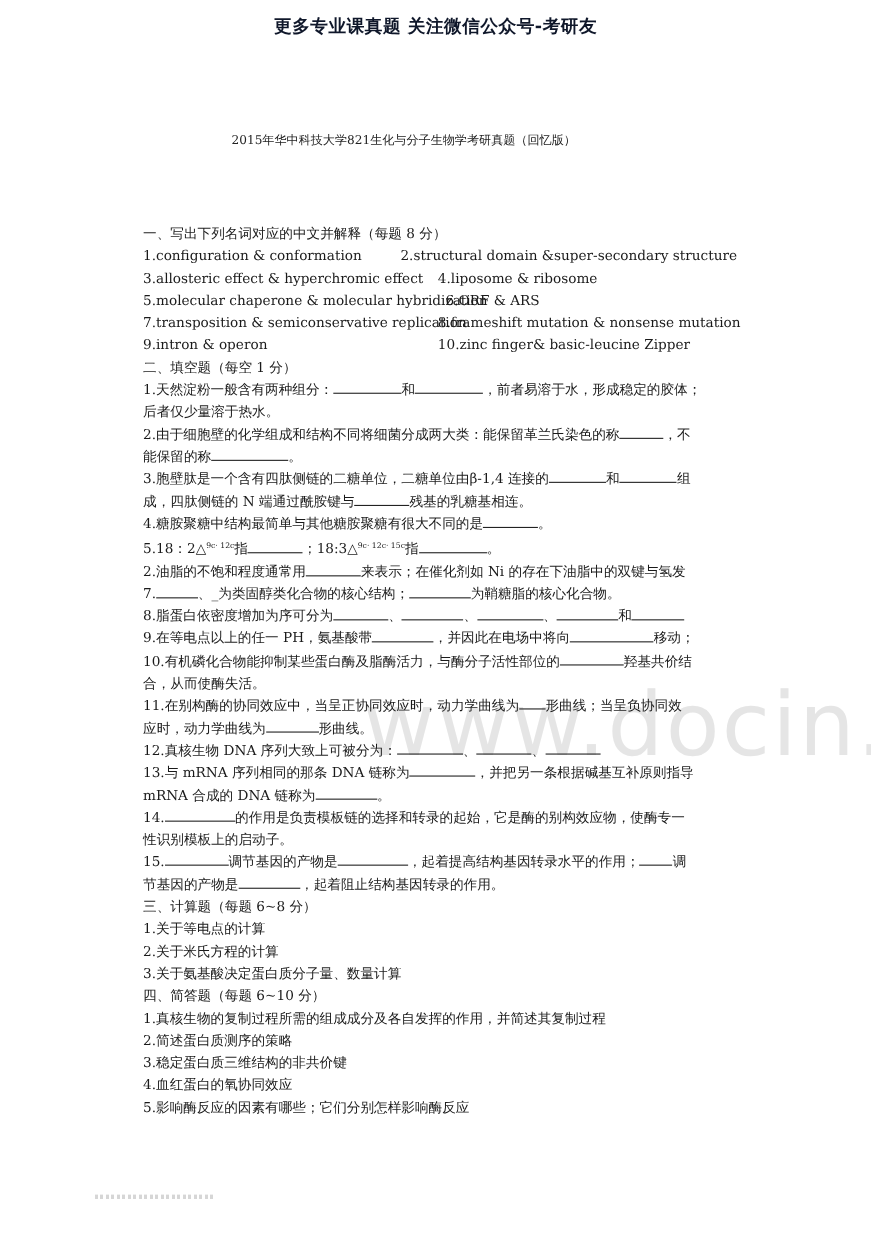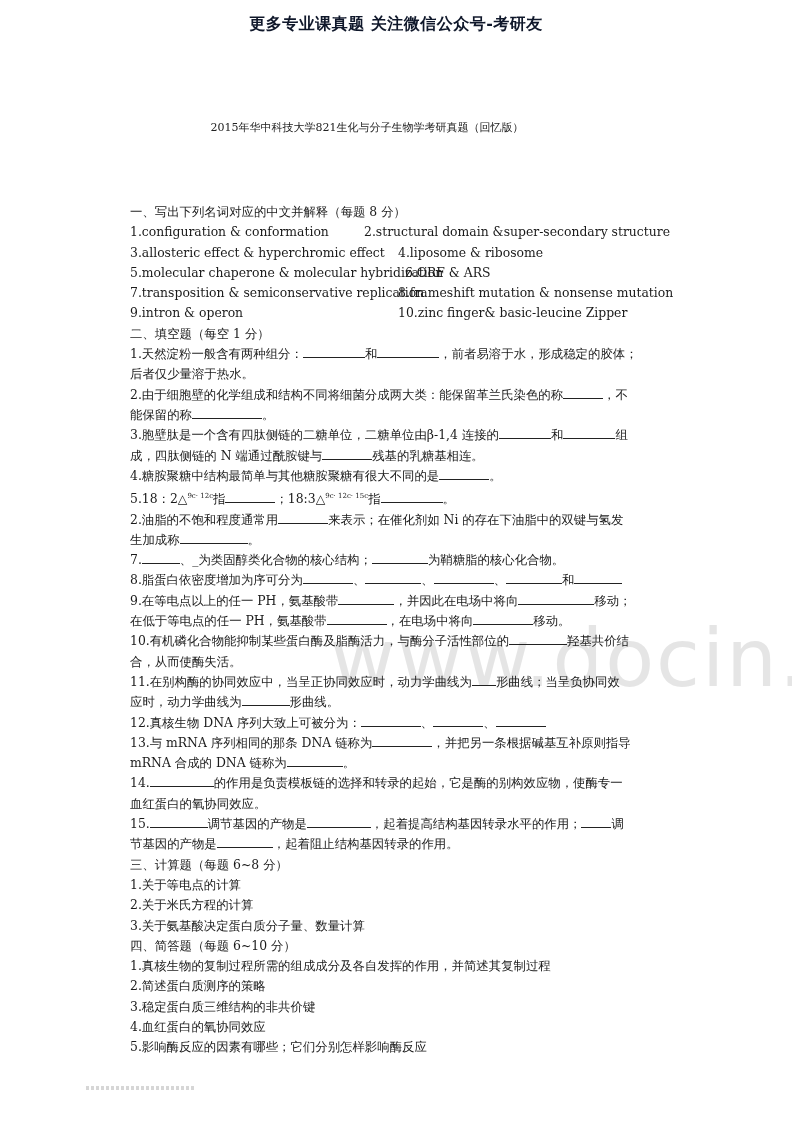--- a/index.html
+++ b/index.html
@@ -78,37 +78,31 @@
     <span>4.糖胺聚糖中结构最简单与其他糖胺聚糖有很大不同的是</span><span class="blank" style="width:50px"></span><span>。</span>
   </div>
 
   <div class="line">
     <span>5.18：2△</span><sup>9c· 12c</sup><span>指</span><span class="blank" style="width:50px"></span><span>；18:3△</span><sup>9c· 12c· 15c</sup><span>指</span><span class="blank" style="width:62px"></span><span>。</span>
   </div>
 
   <div class="line">
     <span>2.油脂的不饱和程度通常用</span><span class="blank" style="width:50px"></span><span>来表示；在催化剂如 Ni 的存在下油脂中的双键与氢发</span>
   </div>
-  <div class="line">
-    <span>生加成称</span><span class="blank" style="width:68px"></span><span>。</span>
-  </div>
 
   <div class="line">
     <span>7.</span><span class="blank" style="width:38px"></span><span>、_为类固醇类化合物的核心结构；</span><span class="blank" style="width:56px"></span><span>为鞘糖脂的核心化合物。</span>
   </div>
 
   <div class="line">
     <span>8.脂蛋白依密度增加为序可分为</span><span class="blank" style="width:50px"></span><span>、</span><span class="blank" style="width:56px"></span><span>、</span><span class="blank" style="width:60px"></span><span>、</span><span class="blank" style="width:56px"></span><span>和</span><span class="blank" style="width:48px"></span>
   </div>
 
   <div class="line">
     <span>9.在等电点以上的任一 PH，氨基酸带</span><span class="blank" style="width:56px"></span><span>，并因此在电场中将向</span><span class="blank" style="width:76px"></span><span>移动；</span>
-  </div>
-  <div class="line">
-    <span>在低于等电点的任一 PH，氨基酸带</span><span class="blank" style="width:60px"></span><span>，在电场中将向</span><span class="blank" style="width:60px"></span><span>移动。</span>
   </div>
 
   <div class="line">
     <span>10.有机磷化合物能抑制某些蛋白酶及脂酶活力，与酶分子活性部位的</span><span class="blank" style="width:58px"></span><span>羟基共价结</span>
   </div>
   <div class="line">合，从而使酶失活。</div>
 
   <div class="line">
     <span>11.在别构酶的协同效应中，当呈正协同效应时，动力学曲线为</span><span class="blank" style="width:24px"></span><span>形曲线；当呈负协同效</span>
   </div>
@@ -123,21 +117,21 @@
   <div class="line">
     <span>13.与 mRNA 序列相同的那条 DNA 链称为</span><span class="blank" style="width:60px"></span><span>，并把另一条根据碱基互补原则指导</span>
   </div>
   <div class="line">
     <span>mRNA 合成的 DNA 链称为</span><span class="blank" style="width:56px"></span><span>。</span>
   </div>
 
   <div class="line">
     <span>14.</span><span class="blank" style="width:64px"></span><span>的作用是负责模板链的选择和转录的起始，它是酶的别构效应物，使酶专一</span>
   </div>
-  <div class="line">血红蛋白的氧协同效应。</div>
+  <div class="line">性识别模板上的启动子。</div>
 
   <div class="line">
     <span>15.</span><span class="blank" style="width:58px"></span><span>调节基因的产物是</span><span class="blank" style="width:64px"></span><span>，起着提高结构基因转录水平的作用；</span><span class="blank" style="width:30px"></span><span>调</span>
   </div>
   <div class="line">
     <span>节基因的产物是</span><span class="blank" style="width:56px"></span><span>，起着阻止结构基因转录的作用。</span>
   </div>
 
   <div class="line">三、计算题（每题 6~8 分）</div>
   <div class="line">1.关于等电点的计算</div>

